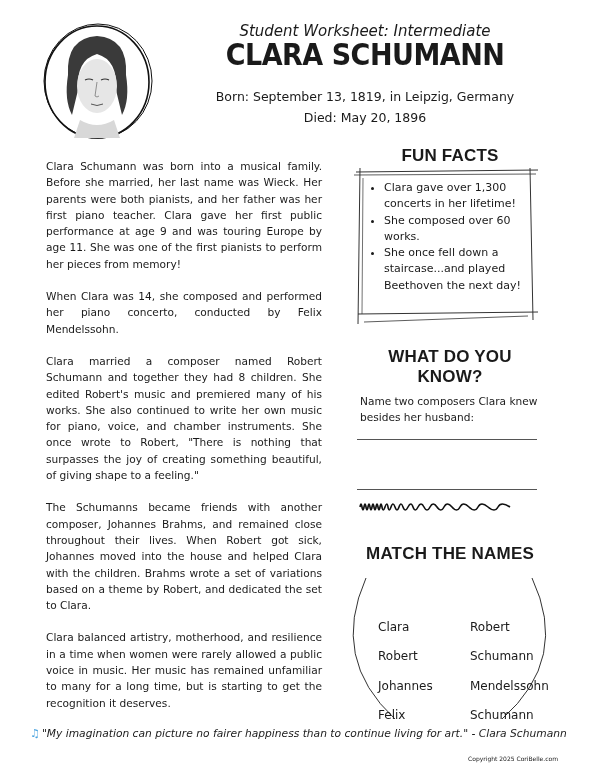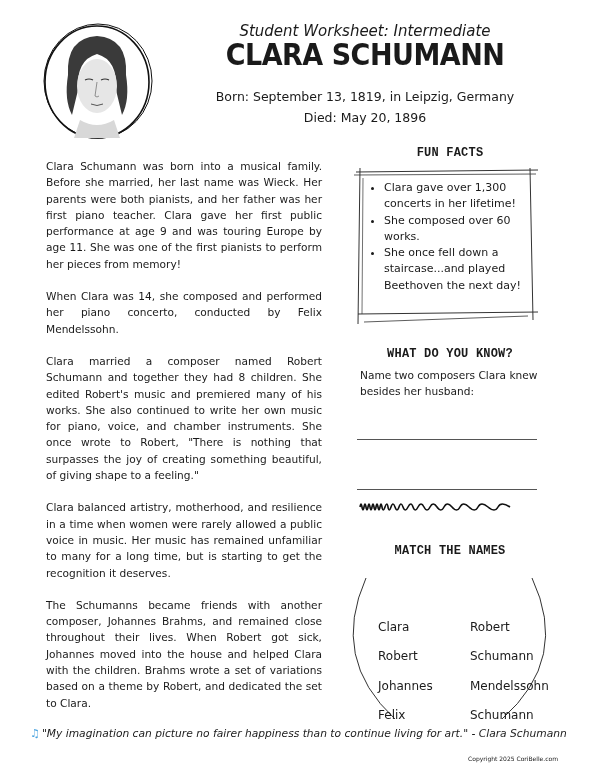--- a/index.html
+++ b/index.html
@@ -7,21 +7,21 @@
          font-family: "DejaVu Sans", sans-serif; color: #1a1a1a; }
   .portrait { position: absolute; left: 40px; top: 20px; width: 115px; height: 125px; }
   .header { position: absolute; left: 215px; top: 22px; width: 300px; text-align: center; }
   .subtitle { font-style: italic; font-size: 15px; margin: 0; line-height: 18px; }
   .title { font-family: "DejaVu Sans", sans-serif; font-weight: 900; font-size: 27px;
            letter-spacing: -0.5px; margin: 0; line-height: 30px; transform: scaleY(1.1); }
   .born { font-size: 12.5px; margin-top: 16px; line-height: 21px; }
   .maintext { position: absolute; left: 46px; top: 158px; width: 276px;
               font-size: 10.6px; line-height: 16.3px; text-align: justify; }
   .maintext p { margin: 0 0 16px 0; }
-  .section-h { font-family: Liberation Mono, monospace; font-weight: 900; font-size: 12px;
+  .section-h { font-family: Liberation Sans, sans-serif; font-weight: 900; font-size: 17px;
                text-align: center; margin: 0; letter-spacing: 0.2px; }
   .funfacts { position: absolute; left: 350px; top: 146px; width: 200px; }
   .fbox { position: absolute; left: 8px; top: 24px; width: 175px; height: 150px; }
   .fbox svg { position: absolute; left: -6px; top: -6px; }
   .fbox ul { position: absolute; left: 12px; top: 10px; margin: 0; padding-left: 14px;
              font-size: 11px; line-height: 16.3px; width: 150px; }
   .know { position: absolute; left: 360px; top: 347px; width: 180px; }
   .know .section-h { text-align: center; }
   .know p { font-size: 10.6px; line-height: 16.3px; margin: 6px 0 0 0; }
   .line { position: absolute; left: 357px; width: 180px; height: 1px; background: #555; }
@@ -59,22 +59,22 @@
   <div class="born">
     <div>Born: September 13, 1819, in Leipzig, Germany</div>
     <div>Died: May 20, 1896</div>
   </div>
 </div>
 
 <div class="maintext">
   <p>Clara Schumann was born into a musical family. Before she married, her last name was Wieck. Her parents were both pianists, and her father was her first piano teacher. Clara gave her first public performance at age 9 and was touring Europe by age 11. She was one of the first pianists to perform her pieces from memory!</p>
   <p>When Clara was 14, she composed and performed her piano concerto, conducted by Felix Mendelssohn.</p>
   <p>Clara married a composer named Robert Schumann and together they had 8 children. She edited Robert's music and premiered many of his works. She also continued to write her own music for piano, voice, and chamber instruments. She once wrote to Robert, "There is nothing that surpasses the joy of creating something beautiful, of giving shape to a feeling."</p>
+  <p>The Schumanns became friends with another composer, Johannes Brahms, and remained close throughout their lives. When Robert got sick, Johannes moved into the house and helped Clara with the children. Brahms wrote a set of variations based on a theme by Robert, and dedicated the set to Clara.</p>
   <p>Clara balanced artistry, motherhood, and resilience in a time when women were rarely allowed a public voice in music. Her music has remained unfamiliar to many for a long time, but is starting to get the recognition it deserves.</p>
-  <p>The Schumanns became friends with another composer, Johannes Brahms, and remained close throughout their lives. When Robert got sick, Johannes moved into the house and helped Clara with the children. Brahms wrote a set of variations based on a theme by Robert, and dedicated the set to Clara.</p>
 </div>
 
 <div class="funfacts">
   <h2 class="section-h">FUN FACTS</h2>
   <div class="fbox">
     <svg width="190" height="165" viewBox="0 0 190 165">
       <path d="M4 8 L186 6" stroke="#333" stroke-width="1" fill="none"></path>
       <path d="M2 11 L184 10" stroke="#333" stroke-width="0.8" fill="none"></path>
       <path d="M8 4 L6 160" stroke="#333" stroke-width="1" fill="none"></path>
       <path d="M11 14 L10 150" stroke="#333" stroke-width="0.7" fill="none"></path>

